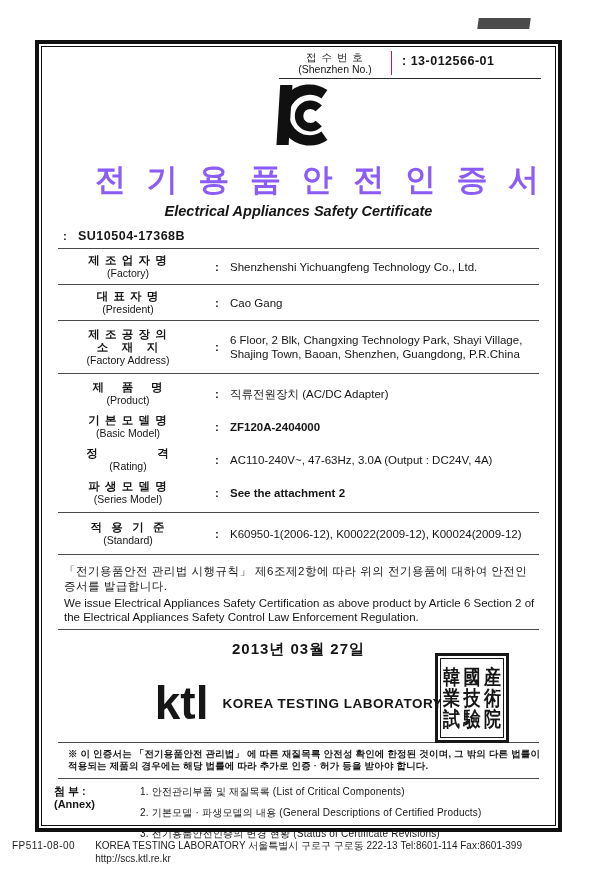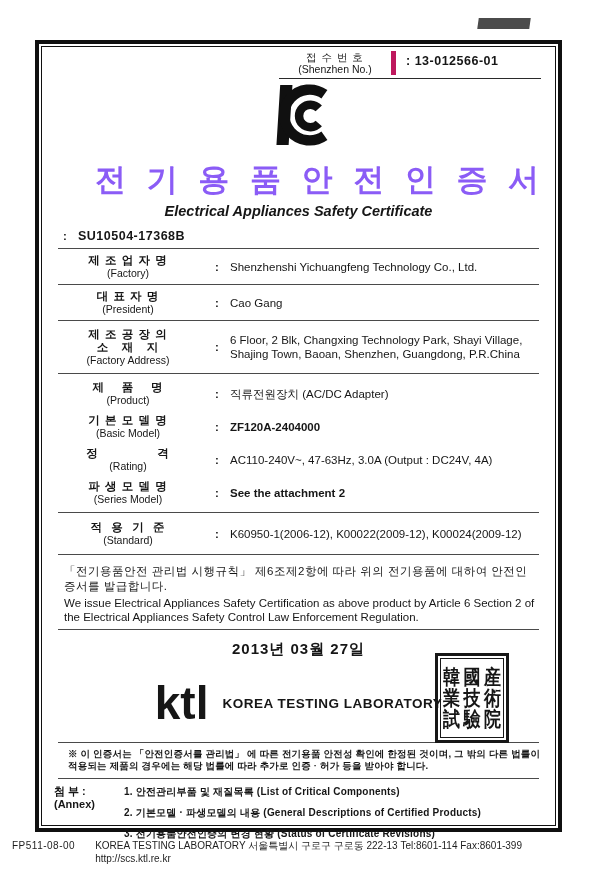--- a/index.html
+++ b/index.html
@@ -27,21 +27,21 @@
 
   
   .receipt{
     display:flex; margin:0 4px 0 auto; width:262px;
     border-bottom:1px solid #2a2a2a;
     font-size:10.5px; line-height:12px; padding:2px 0 3px 0;
   }
   .receipt-label{ width:112px; text-align:center; letter-spacing:1px; }
   .receipt-label .en{ letter-spacing:0; }
   .receipt-value{
-    flex:1; border-left:5px solid #be185d; padding:4px 0 0 10px;
+    flex:1; border-left:1px solid #be185d; padding:4px 0 0 10px;
     font-size:12.5px; font-weight:bold; letter-spacing:.5px;
   }
 
   
   .kc-logo{ text-align:center; margin:4px 0 0 0; height:68px; }
 
   .title{
     text-align:right; font-size:31px; font-weight:bold; letter-spacing:6px;
     margin-top:8px; color:#8b5cf6;
   }
@@ -95,21 +95,21 @@
 
   .footnote{
     font-size:9.5px; line-height:12px; padding:4px 4px 5px 16px; letter-spacing:.2px;
     font-weight:600;
   }
 
   
   .annex{ display:flex; padding:5px 0 0 0; }
   .annex-label{ width:72px; font-size:11px; font-weight:bold; line-height:13px; padding-left:2px; }
   .annex-items{ flex:1; }
-  .annex-items div{ font-size:10px; font-weight:700; margin-bottom:7px; letter-spacing:.2px; }
+  .annex-items div{ font-size:10px; font-weight:400; margin-bottom:7px; letter-spacing:.2px;margin-left:16px; }
 
   
   .footer{
     position:absolute; left:12px; right:8px; bottom:12px;
     display:flex; gap:20px; font-size:10px; color:#1d1d1d; align-items:baseline;
   }
   .footer .form-no{ letter-spacing:.5px; }
   .footer .addr{ flex:1; letter-spacing:0px; }
 </style>
 </head>
@@ -245,21 +245,21 @@
             <span>技</span>
             <span>術</span>
             <span>試</span>
             <span>驗</span>
             <span>院</span>
           </div>
         </div>
       </div>
       <hr class="sep">
 
-      <div class="footnote">※ 이 인증서는 「안전인증서를 관리법」 에 따른 전기용품 안전성 확인에 한정된 것이며, 그 밖의 다른 법률이 적용되는 제품의 경우에는 해당 법률에 따라 추가로 인증 · 허가 등을 받아야 합니다.</div>
+      <div class="footnote">※ 이 인증서는 「전기용품안전 관리법」 에 따른 재질목록 안전성 확인에 한정된 것이며, 그 밖의 다른 법률이 적용되는 제품의 경우에는 해당 법률에 따라 추가로 인증 · 허가 등을 받아야 합니다.</div>
       <hr class="sep">
 
       <div class="annex">
         <div class="annex-label">
           <div>첨 부 :</div>
           <div>(Annex)</div>
         </div>
         <div class="annex-items">
           <div>1. 안전관리부품 및 재질목록 (List of Critical Components)</div>
           <div>2. 기본모델 · 파생모델의 내용 (General Descriptions of Certified Products)</div>

